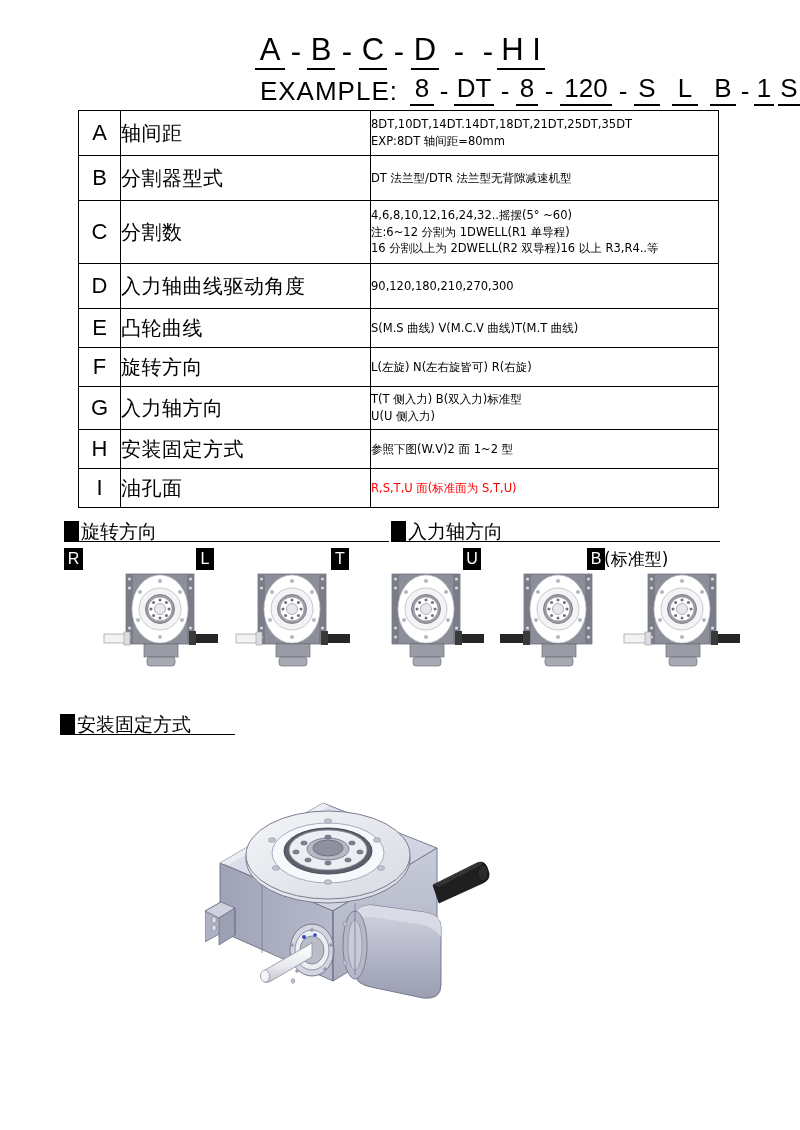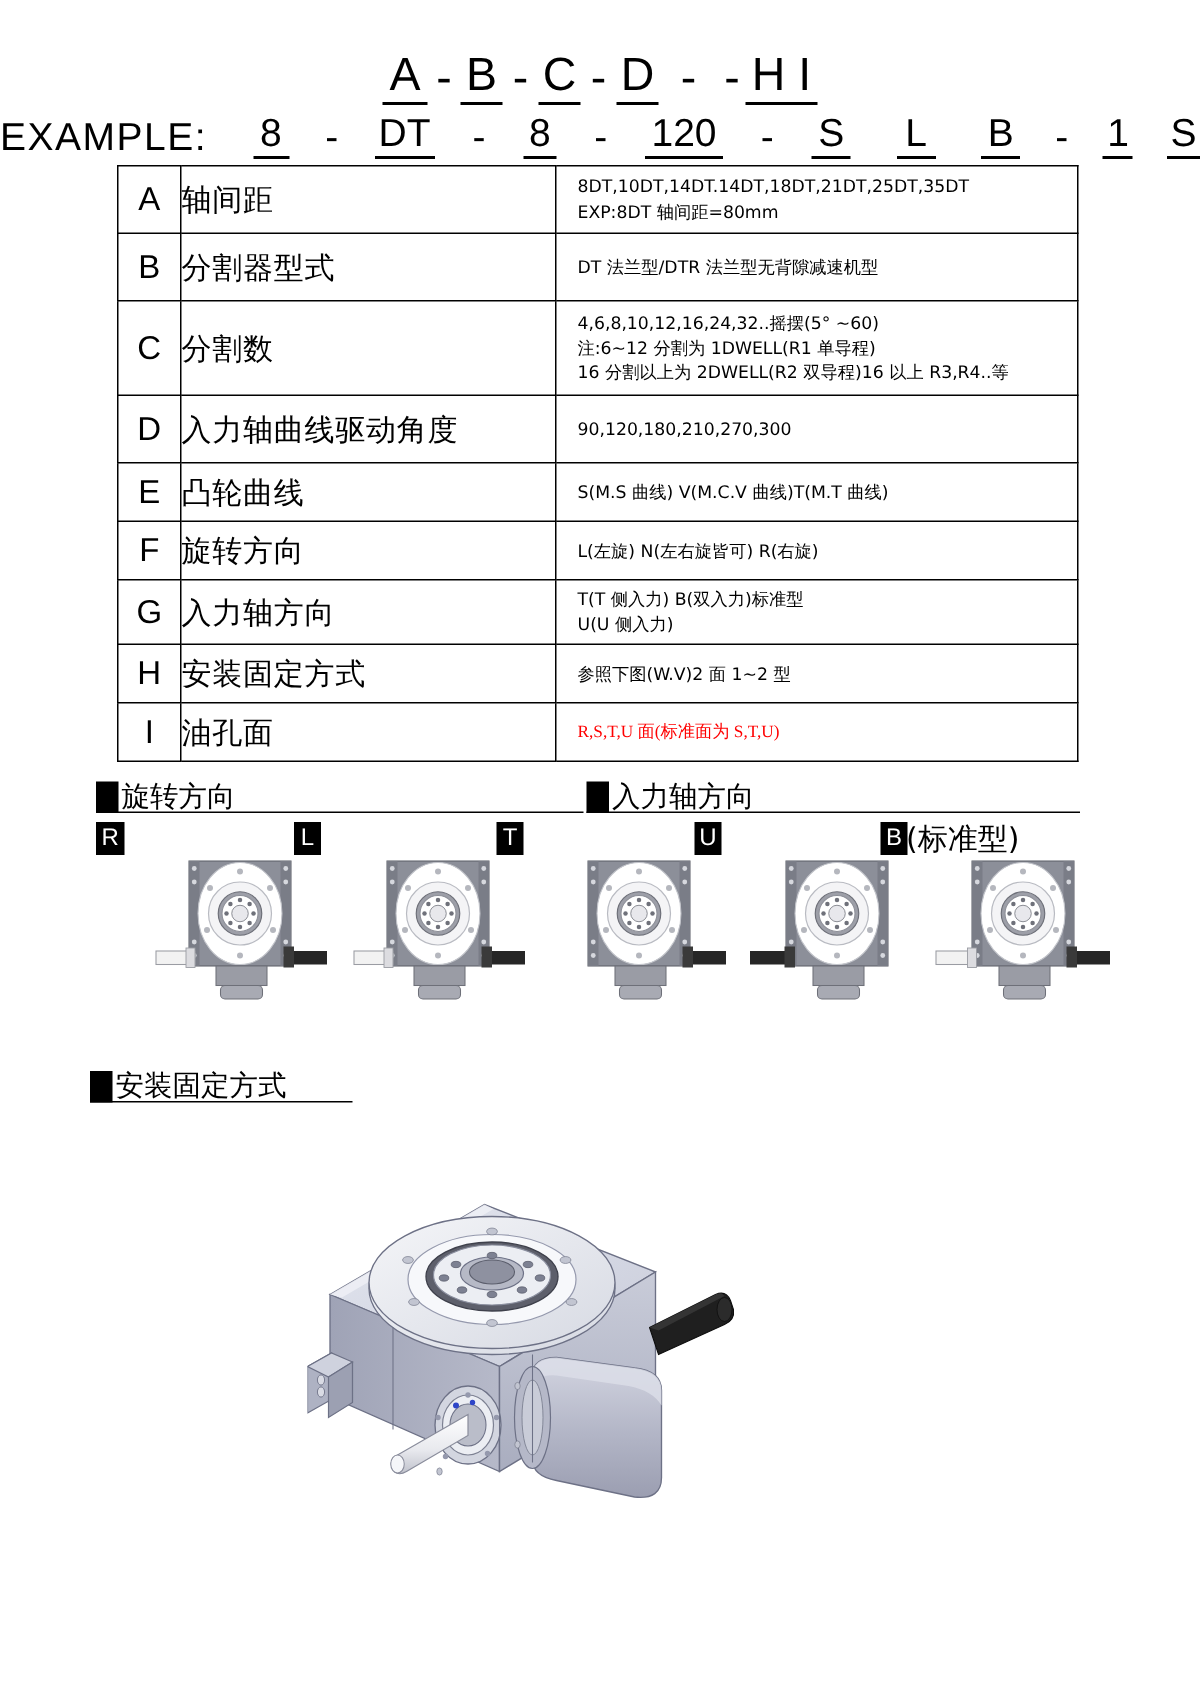--- a/index.html
+++ b/index.html
@@ -46,21 +46,21 @@
     text-align: center;
   }
 
   .example-row {
     position: absolute;
     left: 0;
     top: 74px;
     width: 800px;
     display: flex;
     align-items: flex-end;
-    justify-content: space-between;
+    justify-content: flex-end;
     font-size: 26px;
     height: 32px;
   }
   .example-label {
     font-size: 26px;
     letter-spacing: 1px;
     margin-right: 12px;
     line-height: 30px;
   }
   .example-row .seg {
@@ -97,22 +97,22 @@
     padding-left: 9px;
     font-family: "DejaVu Sans", "Liberation Sans", sans-serif;
     letter-spacing: 0.5px;
   }
   .cell-desc {
     font-size: 11.5px;
     padding: 3px 4px 3px 7px;
     line-height: 1.45;
     font-family: "DejaVu Sans", "Liberation Sans", sans-serif;
   }
-  .cell-desc .ln { display: block; white-space: nowrap; margin-left: 14px; }
-  .desc-red { color: #ff0000; font-family: Liberation Serif, serif; }
+  .cell-desc .ln { display: block; white-space: nowrap; }
+  .desc-red { color: #ff0000; }
 
   .row-a td { height: 44px; }
   .row-b td { height: 44px; }
   .row-c td { height: 62px; }
   .row-d td { height: 44px; }
   .row-e td { height: 38px; }
   .row-f td { height: 38px; }
   .row-g td { height: 42px; }
   .row-h td { height: 38px; }
   .row-i td { height: 38px; }
@@ -150,21 +150,21 @@
     font-size: 16px;
     font-family: "Liberation Sans", sans-serif;
     text-align: center;
     line-height: 22px;
     height: 22px;
     min-width: 16px;
     padding: 0 1px;
   }
   .dir-suffix {
     position: absolute;
-    font-size: 20px;
+    font-size: 17px;
     font-family: "DejaVu Sans", "Liberation Sans", sans-serif;
     line-height: 22px;
     height: 22px;
     white-space: nowrap;
   }
 
   
   .device {
     position: absolute;
     width: 120px;

